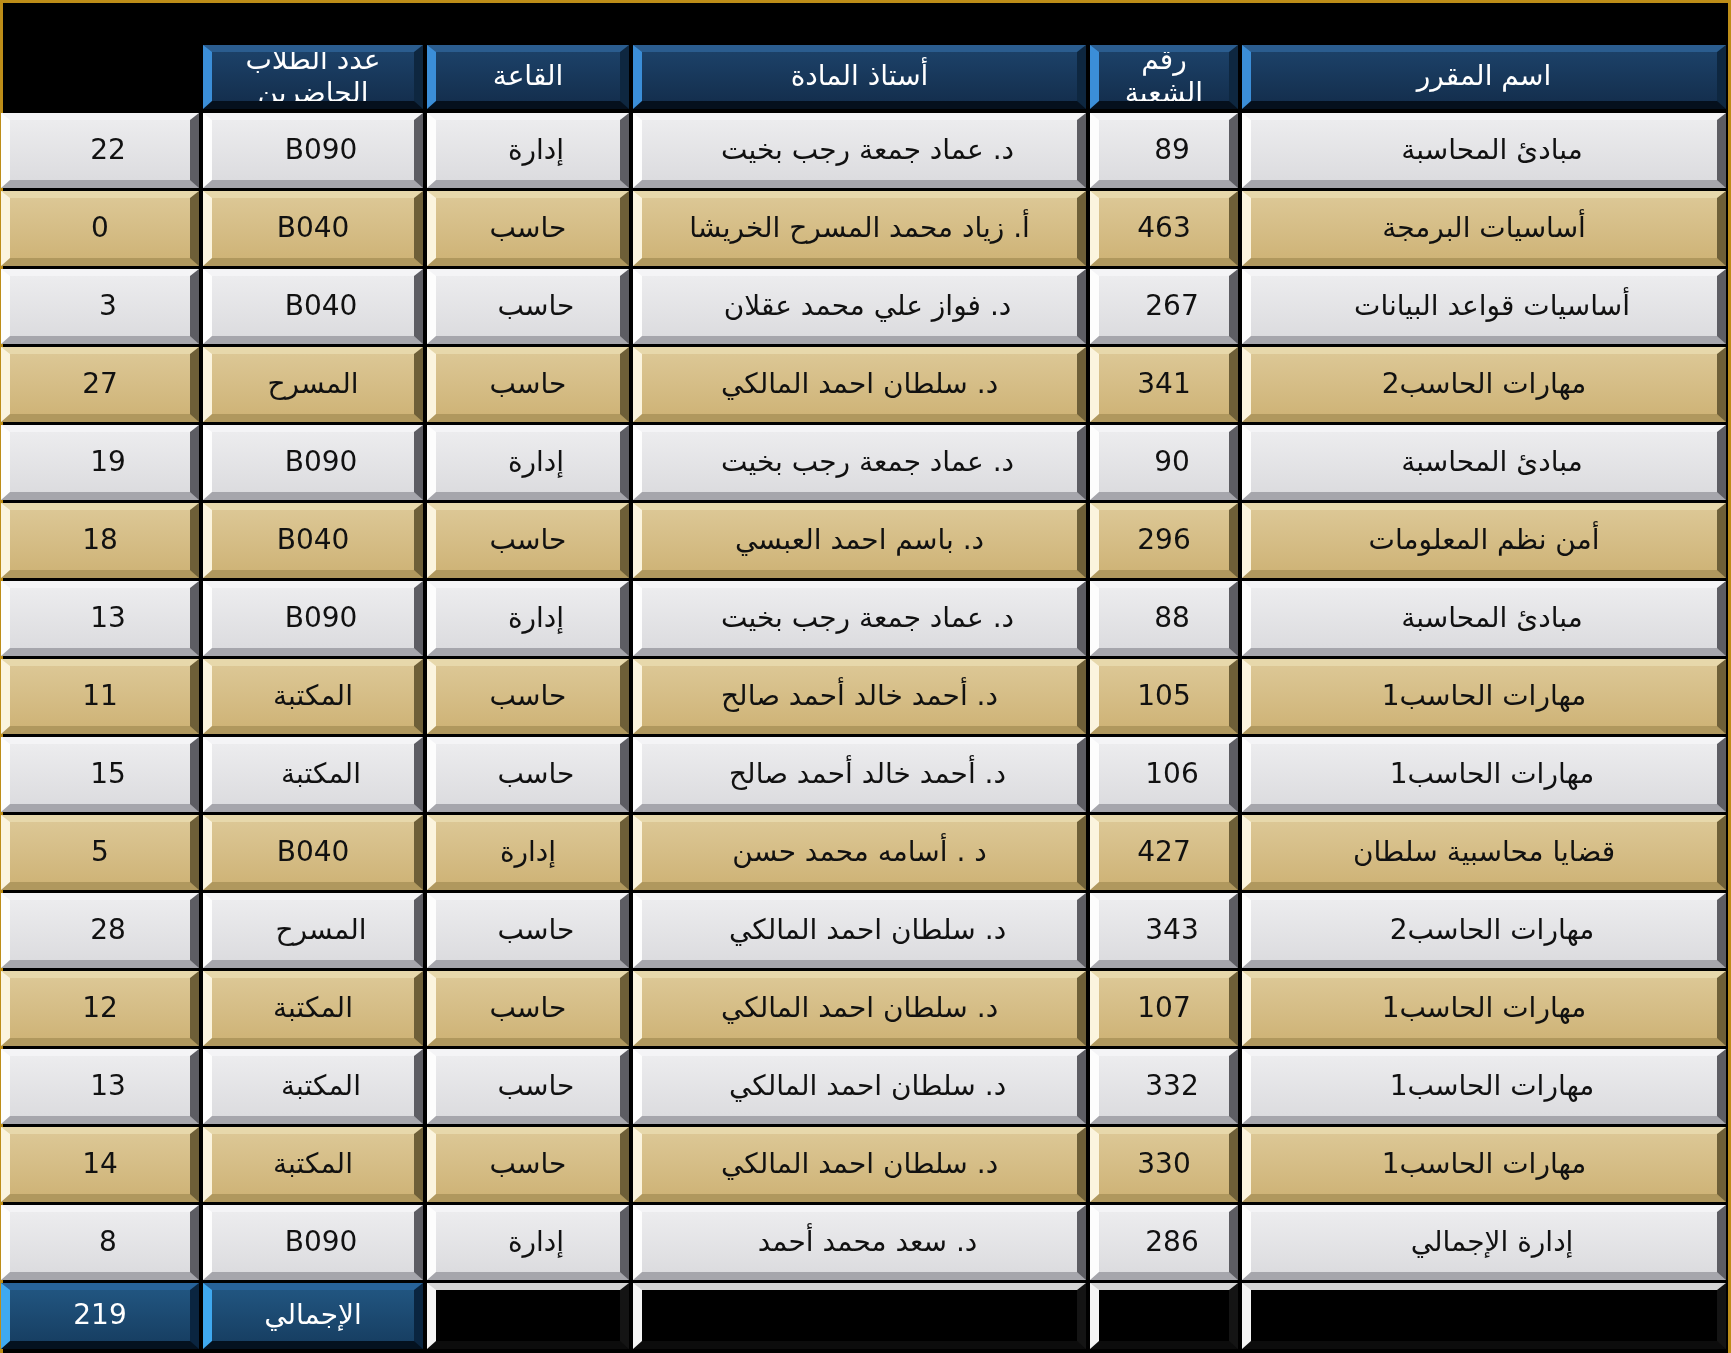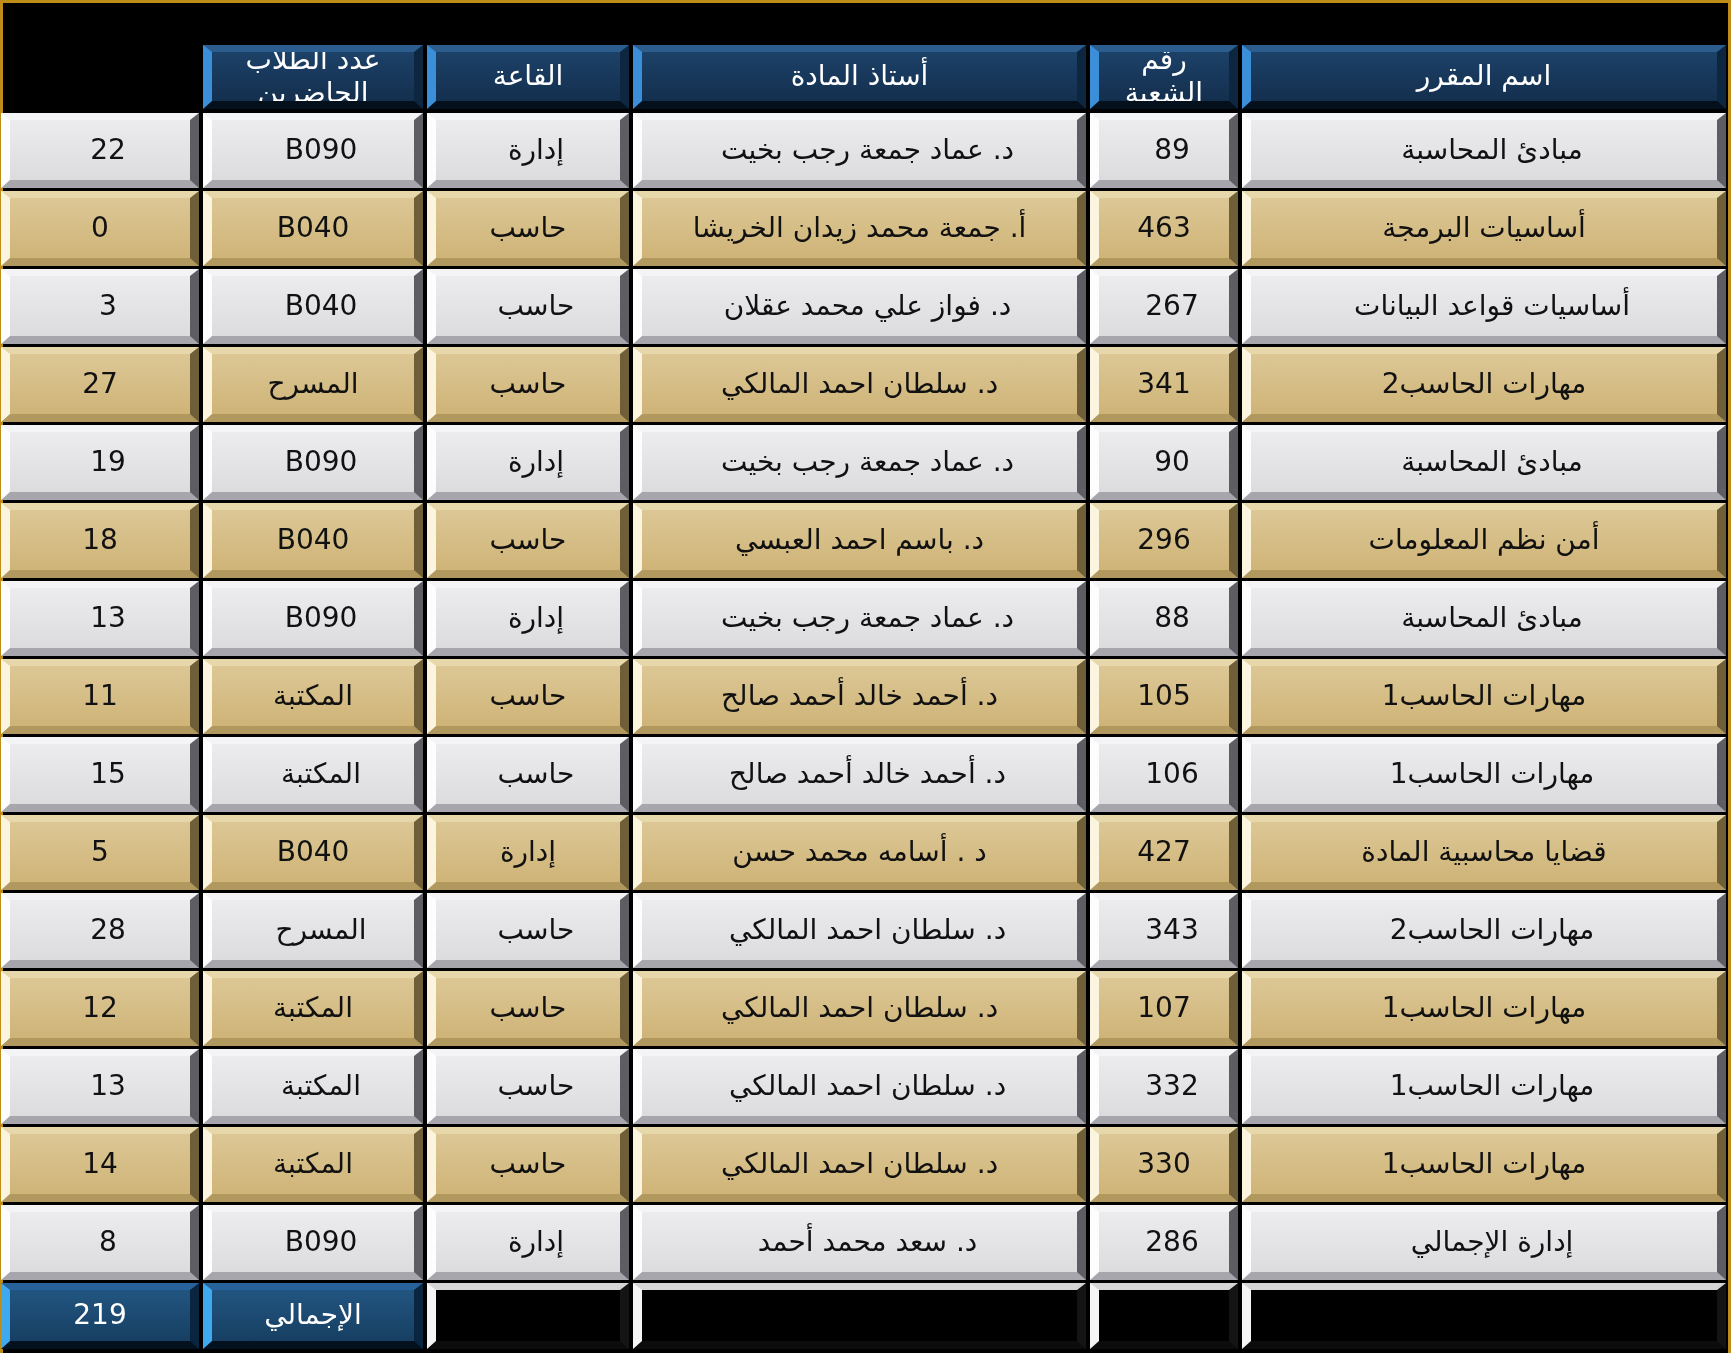--- a/index.html
+++ b/index.html
@@ -102,21 +102,21 @@
     <div class="cell silver">89</div>
     <div class="cell silver">د. عماد جمعة رجب بخيت</div>
     <div class="cell silver">إدارة</div>
     <div class="cell silver">B090</div>
     <div class="cell silver">22</div>
   </div>
 
   <div class="row data-row">
     <div class="cell tan">أساسيات البرمجة</div>
     <div class="cell tan">463</div>
-    <div class="cell tan">أ. جمعة محمد زيدان الخريشا</div>
+    <div class="cell tan">أ. زياد محمد المسرح الخريشا</div>
     <div class="cell tan">حاسب</div>
     <div class="cell tan">B040</div>
     <div class="cell tan">0</div>
   </div>
 
   <div class="row data-row">
     <div class="cell silver">أساسيات قواعد البيانات</div>
     <div class="cell silver">267</div>
     <div class="cell silver">د. فواز علي محمد عقلان</div>
     <div class="cell silver">حاسب</div>
@@ -172,21 +172,21 @@
   <div class="row data-row">
     <div class="cell silver">مهارات الحاسب1</div>
     <div class="cell silver">106</div>
     <div class="cell silver">د. أحمد خالد أحمد صالح</div>
     <div class="cell silver">حاسب</div>
     <div class="cell silver">المكتبة</div>
     <div class="cell silver">15</div>
   </div>
 
   <div class="row data-row">
-    <div class="cell tan">قضايا محاسبية المادة</div>
+    <div class="cell tan">قضايا محاسبية سلطان</div>
     <div class="cell tan">427</div>
     <div class="cell tan">د . أسامه محمد حسن</div>
     <div class="cell tan">إدارة</div>
     <div class="cell tan">B040</div>
     <div class="cell tan">5</div>
   </div>
 
   <div class="row data-row">
     <div class="cell silver">مهارات الحاسب2</div>
     <div class="cell silver">343</div>

